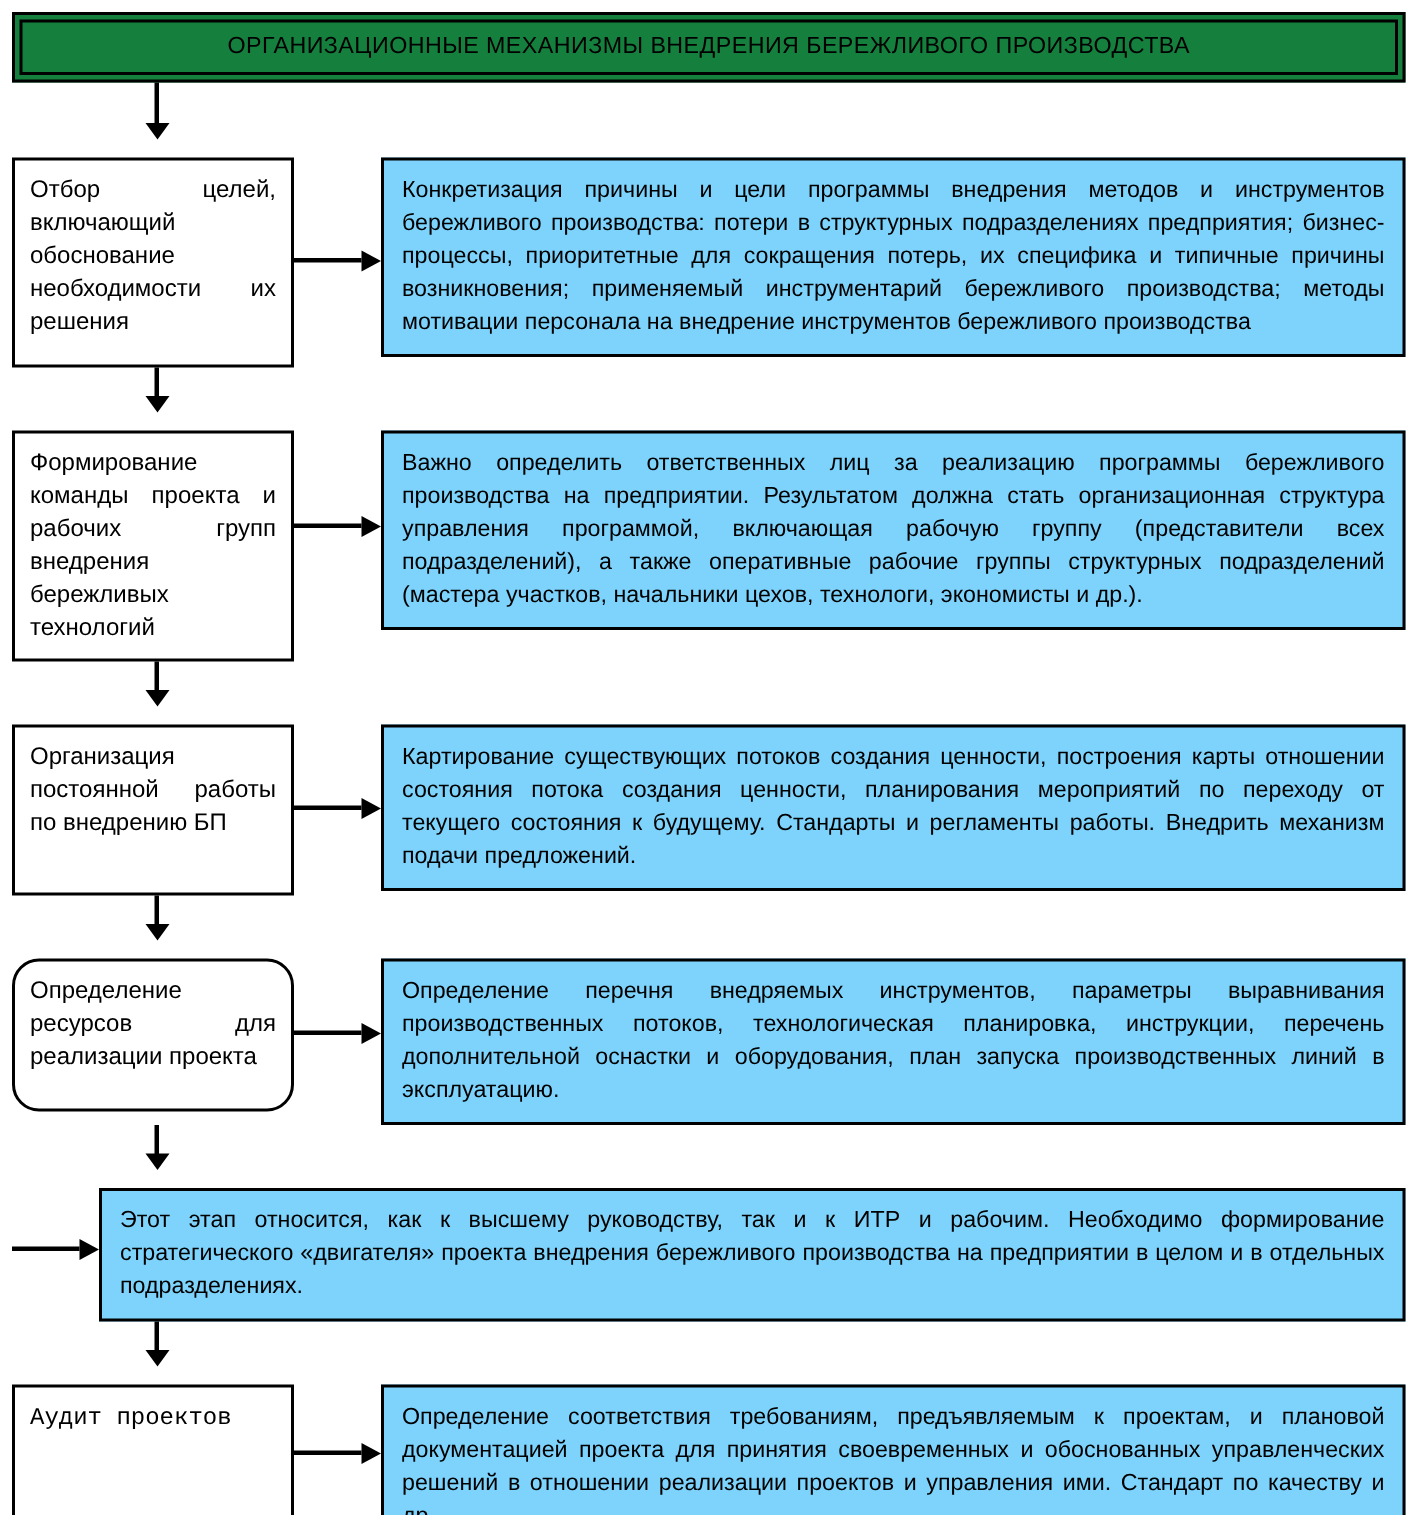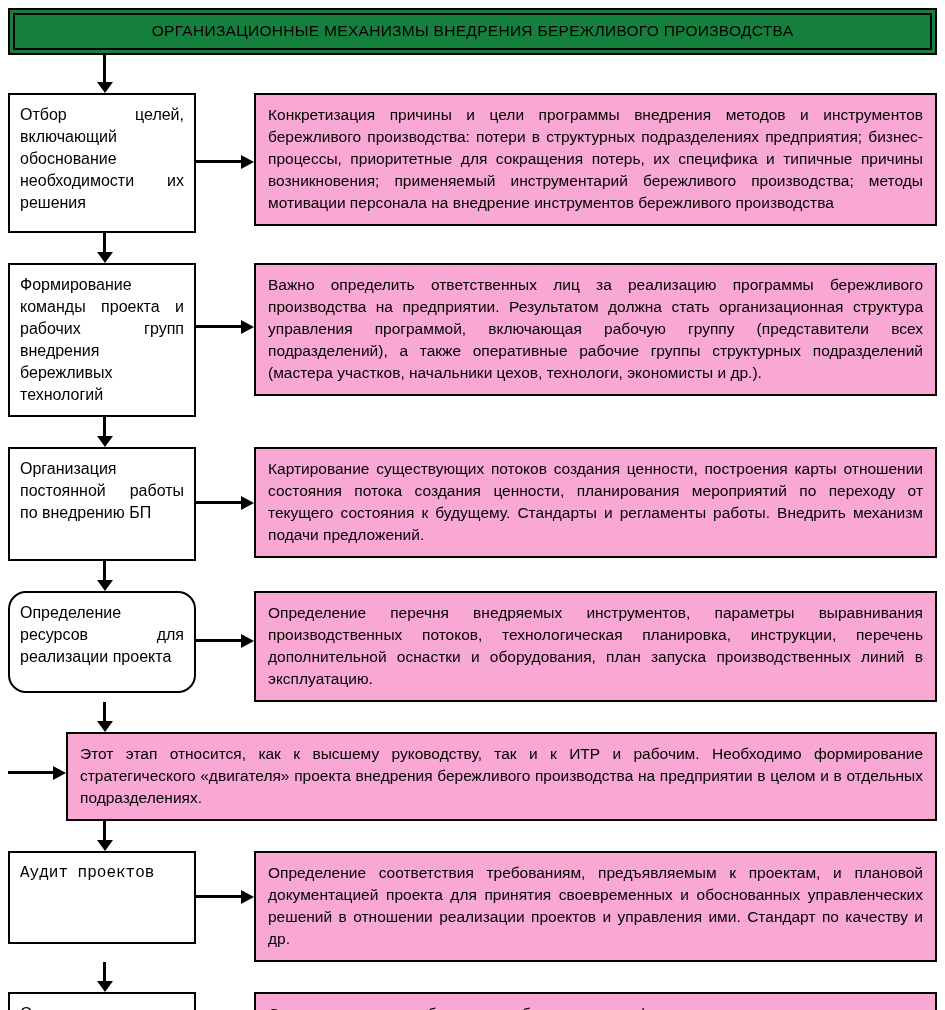--- a/index.html
+++ b/index.html
@@ -41,21 +41,21 @@
   .v-arrow::after {
     content: "";
     position: absolute;
     left: 88.5px; bottom: 0;
     border-left: 8px solid transparent;
     border-right: 8px solid transparent;
     border-top: 11px solid #000;
   }
 
   
-  .row { display: flex; align-items: flex-start; position: relative; }
+  .row { display: flex; align-items: flex-start; position: relative; margin-top: 12px; }
   .stage-box {
     width: 188px;
     flex: 0 0 188px;
     border: 2px solid #000;
     padding: 9px 10px;
     font-size: 16px;
     line-height: 22px;
     text-align: justify;
     background: #fff;
   }
@@ -78,21 +78,21 @@
     border-bottom: 7px solid transparent;
     border-left: 13px solid #000;
   }
   .desc-box {
     flex: 1 1 auto;
     border: 2px solid #000;
     padding: 9px 12px 10px 12px;
     font-size: 15.5px;
     line-height: 22px;
     text-align: justify;
-    background: #f9a8d4;
+    background: #7dd3fc;
   }
 
   
   .r0 .stage-box { min-height: 140px; } .r0 .h-arrow { top: 67px; }
   .r1 .stage-box { min-height: 130px; } .r1 .h-arrow { top: 62px; }
   .r2 .stage-box { min-height: 114px; } .r2 .h-arrow { top: 54px; }
   .r3 .stage-box { min-height: 102px; border-radius: 18px; } .r3 .h-arrow { top: 48px; }
   .r4 .stage-box { min-height: 84px;  } .r4 .h-arrow { top: 39px; }
   .r5 .stage-box { min-height: 93px; font-family: Liberation Mono, monospace;  } .r5 .h-arrow { top: 44px; }
   .r6 .stage-box { min-height: 74px;  }

